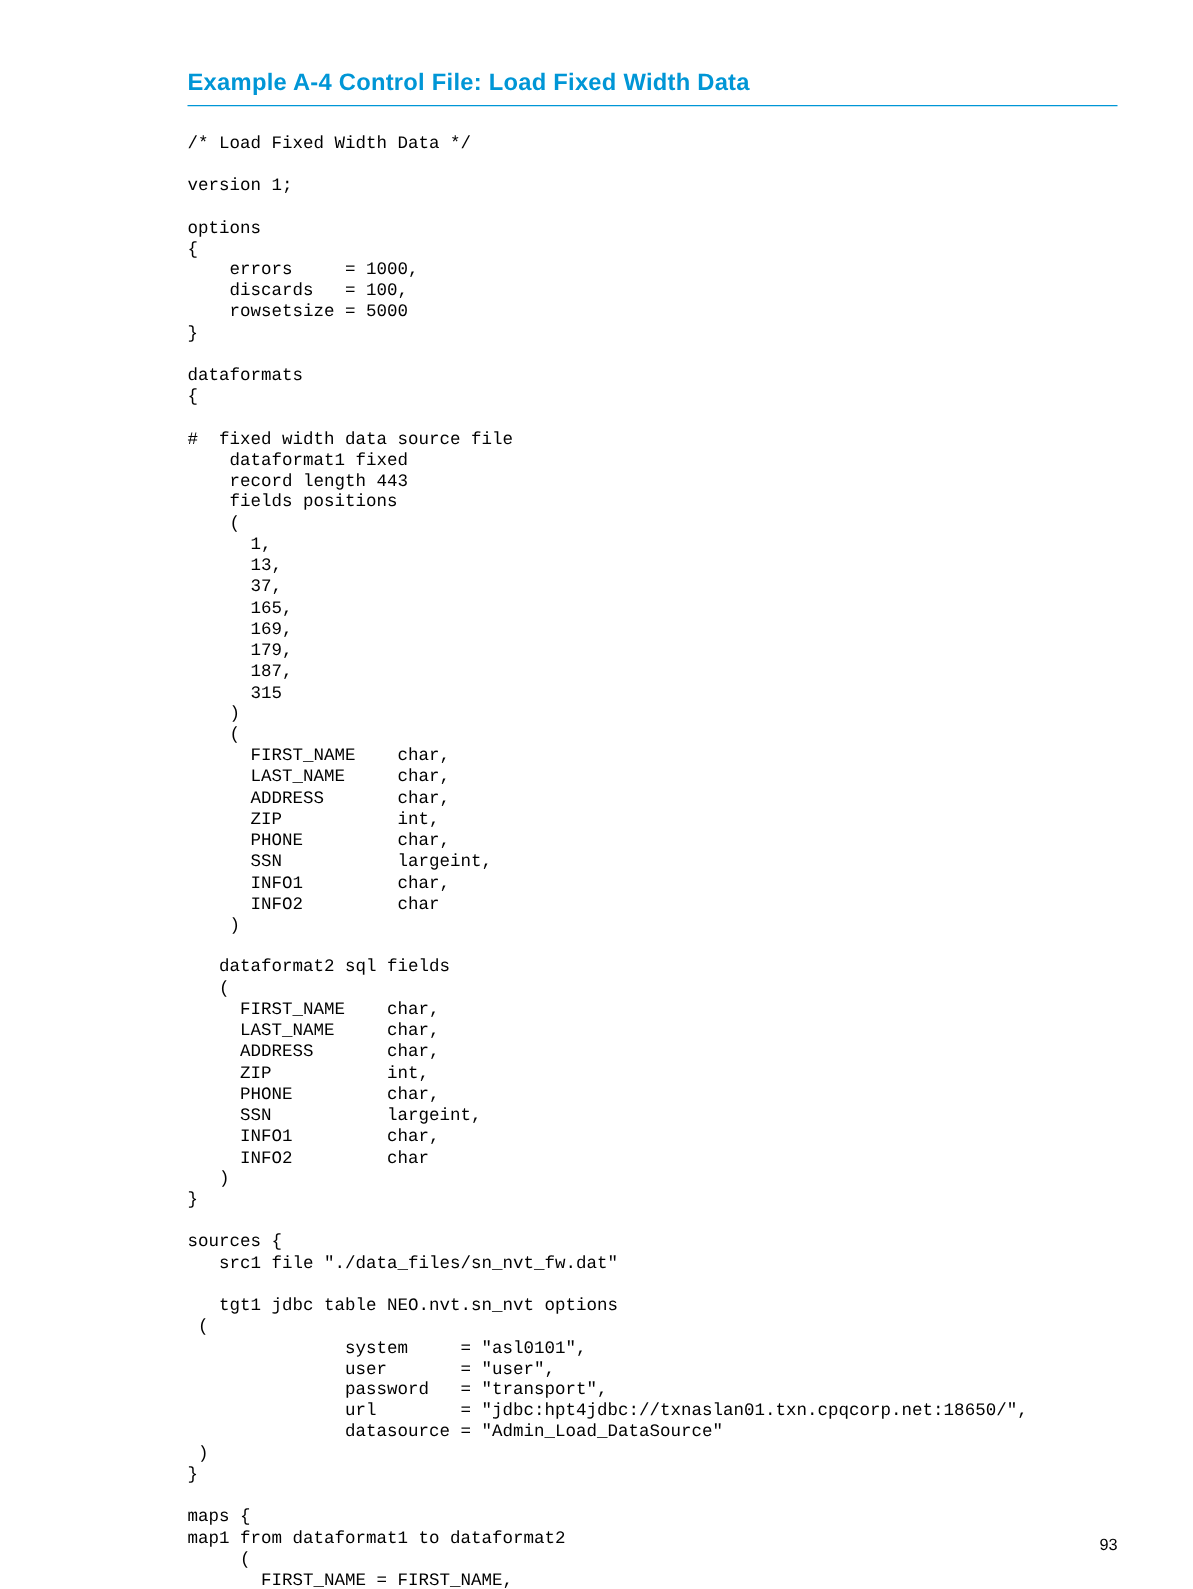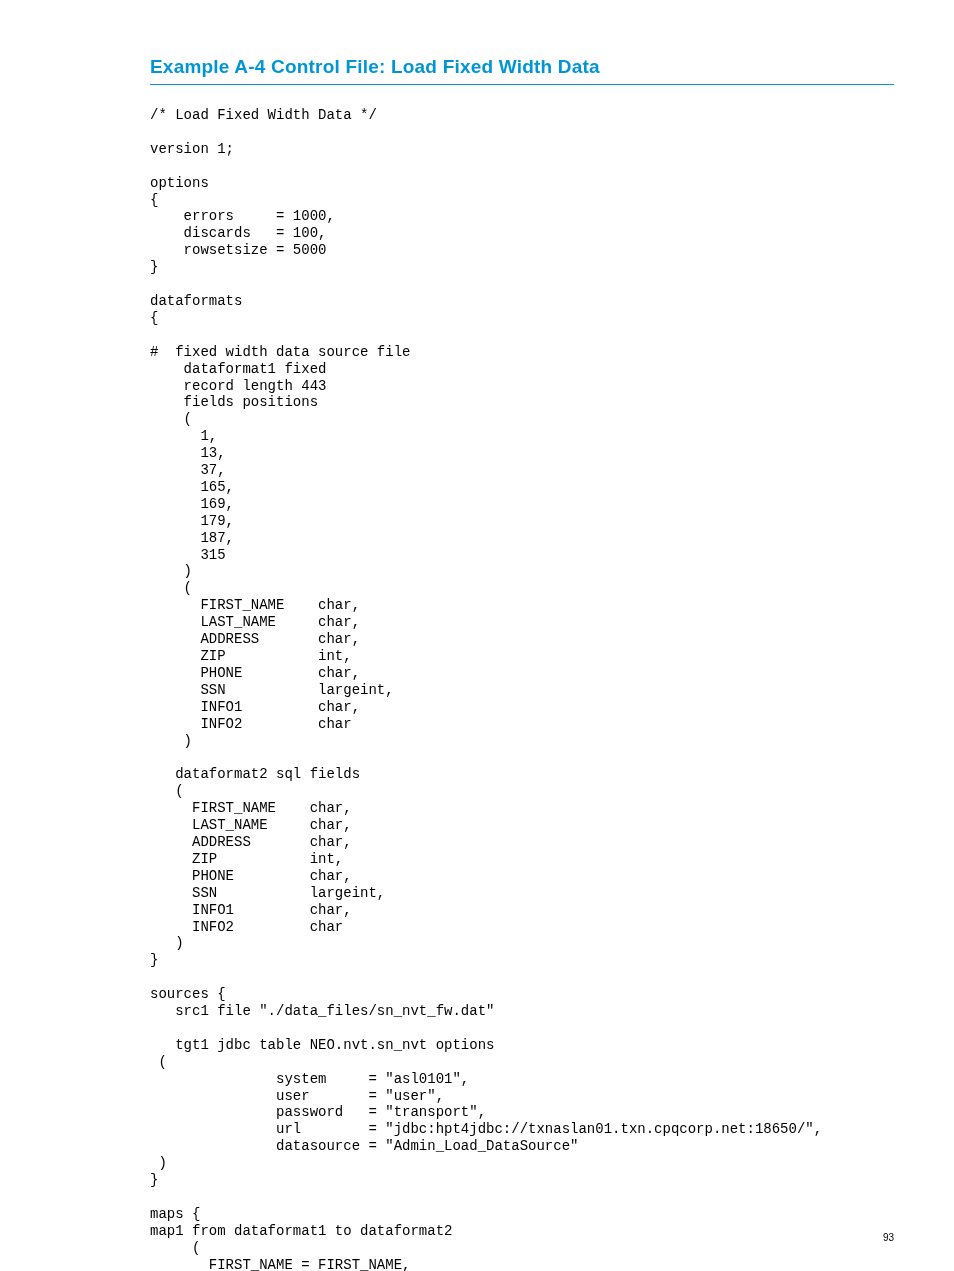--- a/index.html
+++ b/index.html
@@ -37,21 +37,21 @@
     font-size: 14px;
     line-height: 16.9px;
     white-space: pre;
     margin: 0;
     color: #000;
   }
   .page-number {
     position: absolute;
     bottom: 28px;
     right: 60px;
-    font-size: 10px;
+    font-size: 13px;
     color: #000;
     font-family: Arial, Helvetica, sans-serif;
   }
 </style>
 </head>
 <body>
 
 <div class="page">
   <h2 class="heading">Example A-4 Control File: Load Fixed Width Data</h2>
   <hr class="rule">

